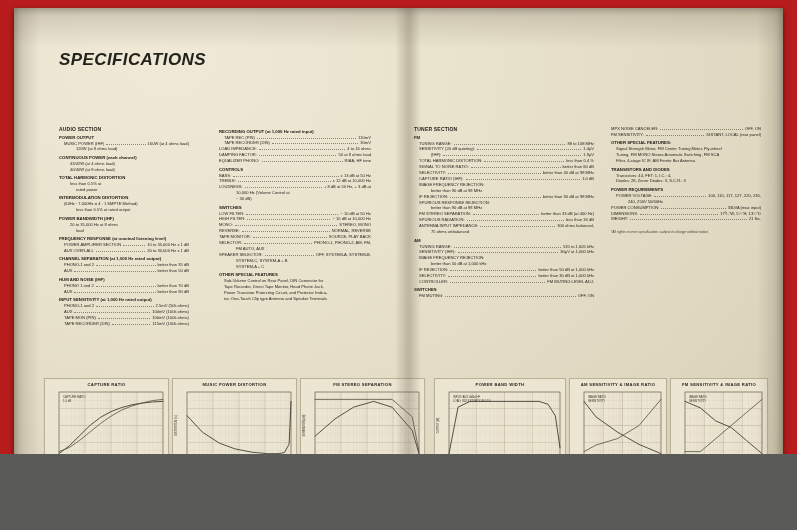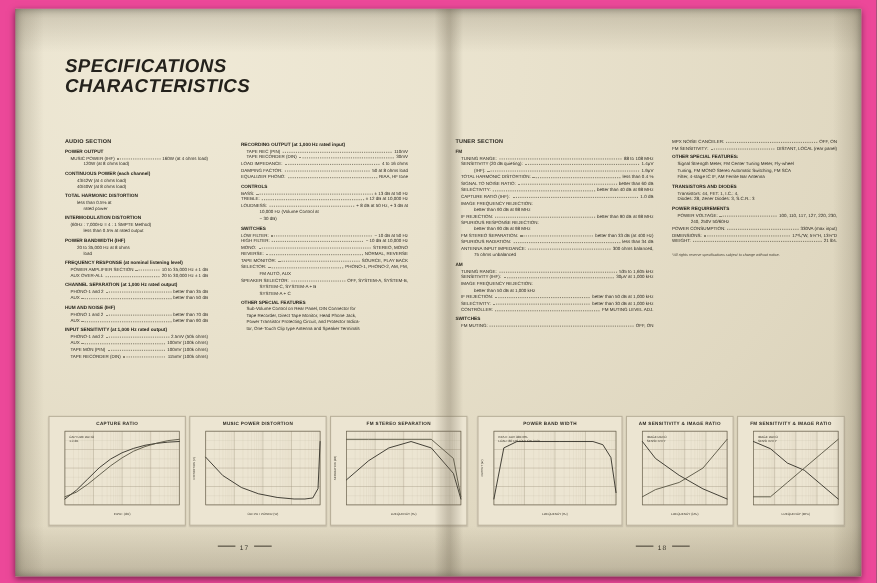--- a/index.html
+++ b/index.html
@@ -3,23 +3,23 @@
 <meta charset="utf-8">
 <style>
   html, body {
     margin: 0;
     padding: 0;
     background: #5a5a58;
   }
   #page {
     position: relative;
     width: 797px;
-    height: 530px;
+    height: 454px;
     overflow: hidden;
-    background: #ec4899;
+    background: #b91c1c;
     font-family: "Liberation Sans", sans-serif;
   }
   
   #paper {
     position: absolute;
     left: 14px;
     top: 8px;
     width: 769px;
     height: 516px;
     background:
@@ -191,21 +191,20 @@
   #pagenum-right { left: 560px; }
 </style>
 </head>
 <body>
 
 <div id="page">
   <div id="paper">
 
     <div id="title-block">
       <div class="title-line">SPECIFICATIONS</div>
-      <div class="title-line">CHARACTERISTICS</div>
     </div>
 
     <div class="col" id="col1">
         <div class="sec-head first">AUDIO SECTION</div>
         <div class="subhead">POWER OUTPUT</div>
         <div class="dotrow ind1">
           <span class="lbl">MUSIC POWER (IHF)</span>
           <span class="fill"></span>
           <span class="val">160W (at 4 ohms load)</span>
         </div>

